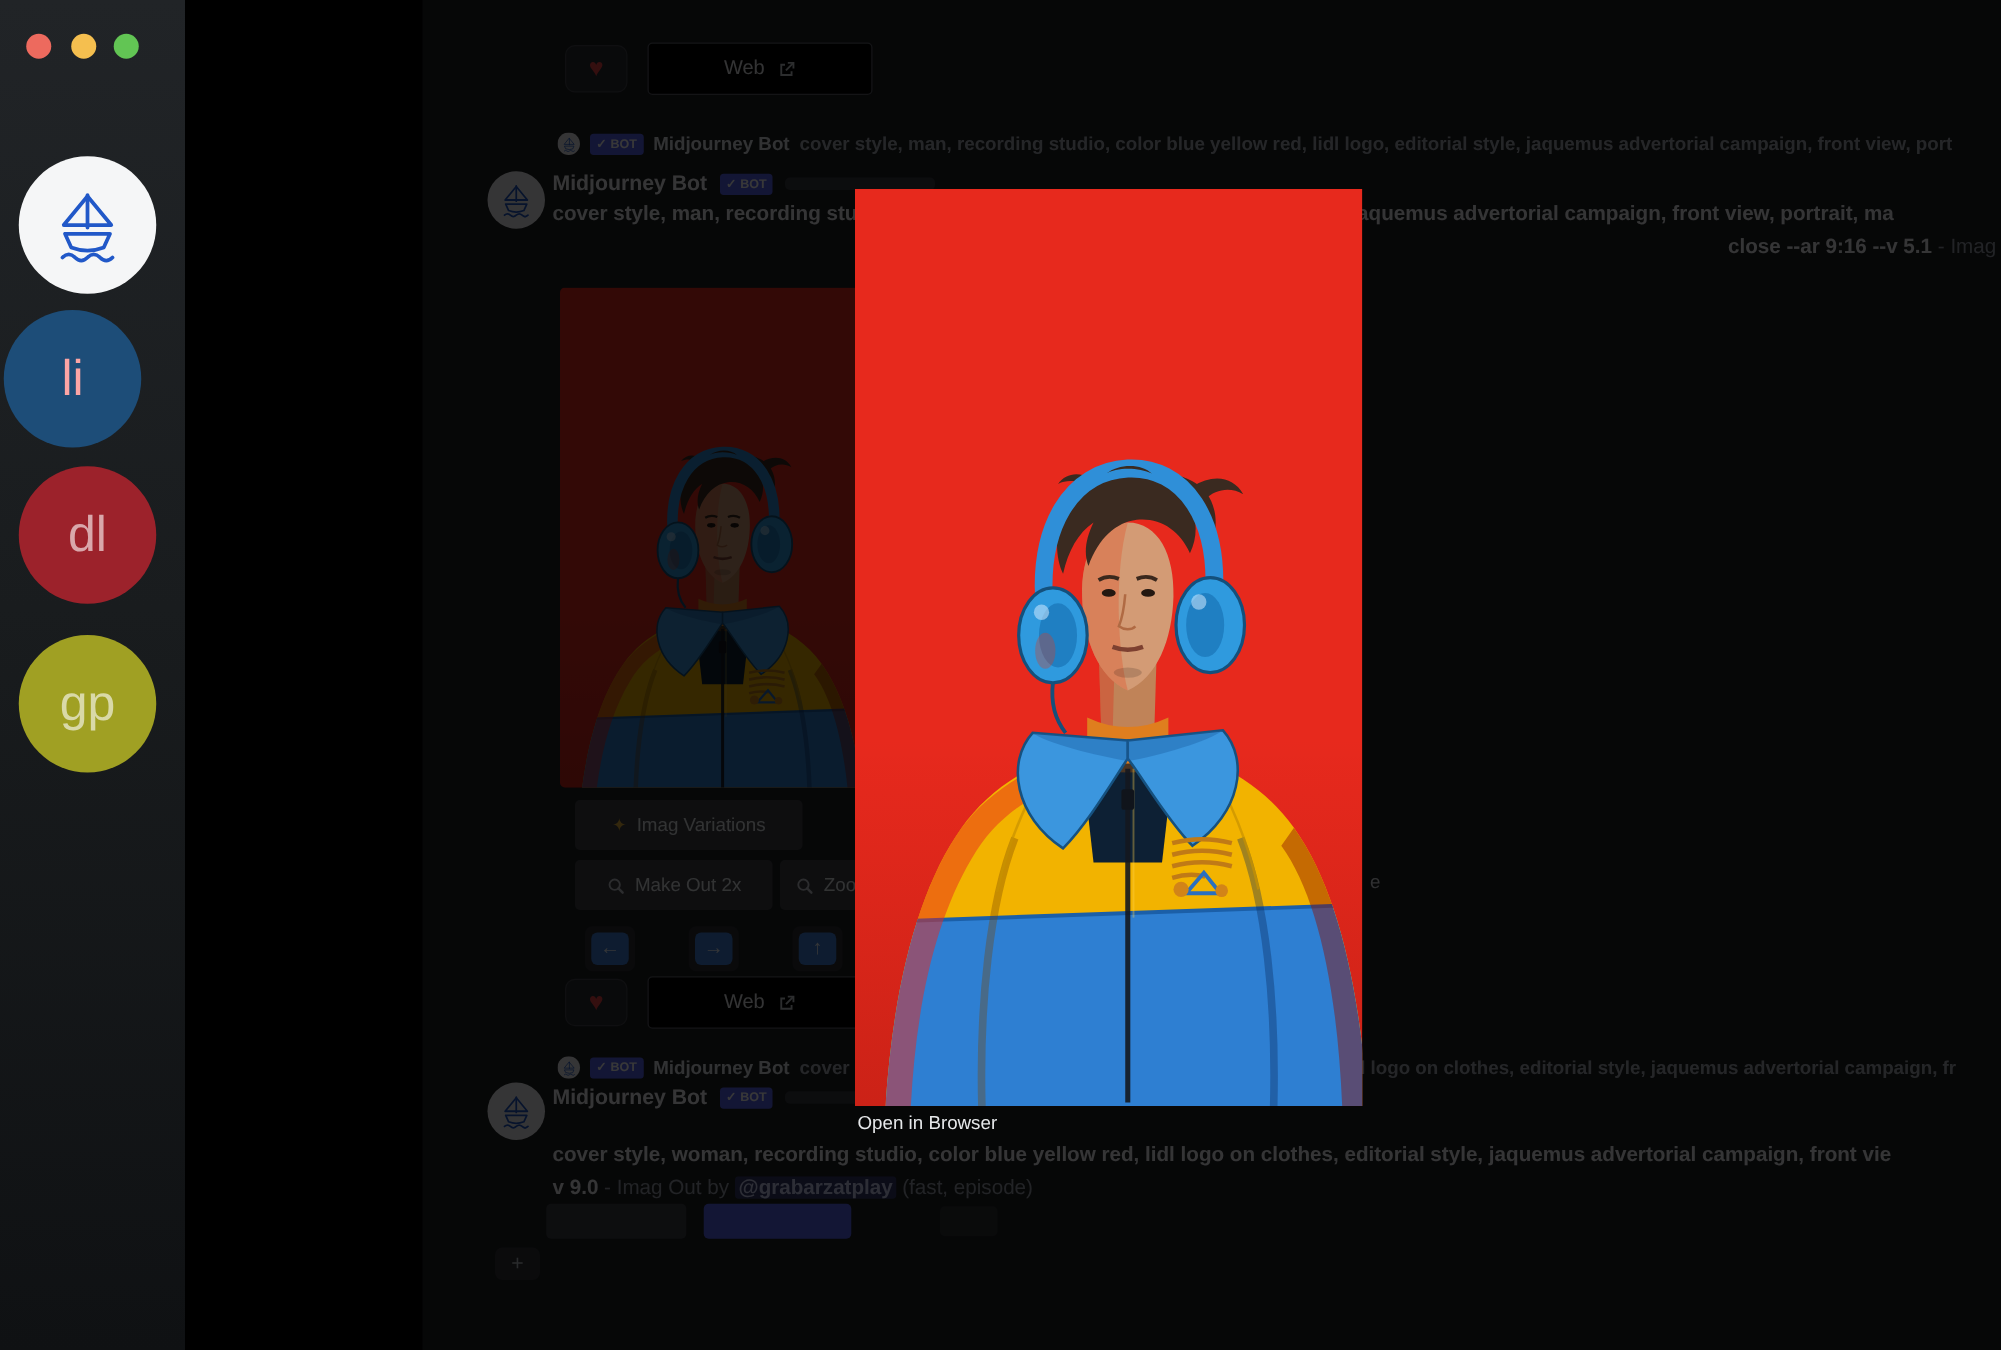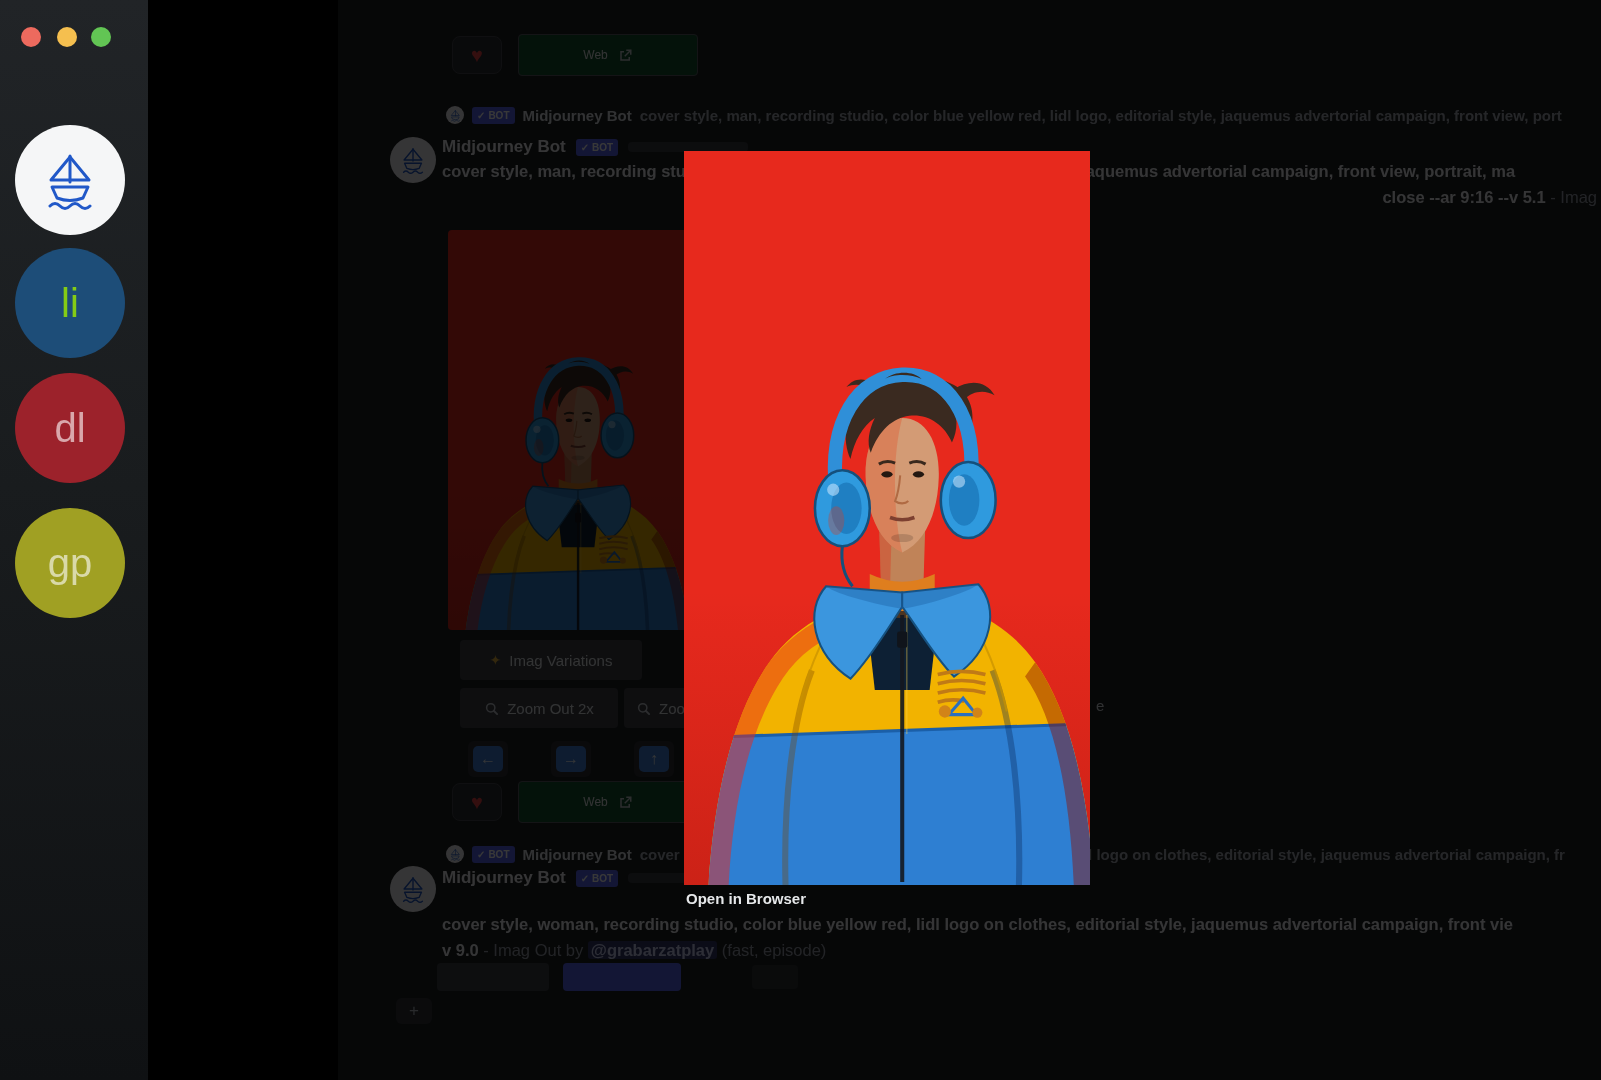--- a/index.html
+++ b/index.html
@@ -18,22 +18,22 @@
   .chan{height:46px;display:flex;align-items:center;padding-left:30px;font-size:24px;font-weight:700;
         letter-spacing:.3px;cursor:pointer;white-space:nowrap;}
   .chan.on{color:#edeff1;}
   .chan.off{color:#75797e;}
 
   
   .chat{left:338px;top:0;width:1263px;height:1080px;background:#1d1f22;filter:brightness(0.22);overflow:hidden;}
 
   .reaction{width:48px;height:36px;background:#2b2d31;border:1px solid #43464c;border-radius:8px;
             display:flex;align-items:center;justify-content:center;font-size:20px;color:#ed4245;cursor:pointer;}
-  .webbtn{width:178px;height:40px;background:#14532d;border:1px solid #595d66;border-radius:4px;
-          display:flex;align-items:center;justify-content:center;gap:10px;color:#e8eaed;font-size:12px;cursor:pointer;}
+  .webbtn{width:178px;height:40px;background:#000000;border:1px solid #595d66;border-radius:4px;
+          display:flex;align-items:center;justify-content:center;gap:10px;color:#e8eaed;font-size:16px;cursor:pointer;}
   .webbtn svg{width:15px;height:15px;color:#c9cdd3;}
 
   .reply-line{display:flex;align-items:center;gap:8px;white-space:nowrap;overflow:hidden;font-size:15px;cursor:pointer;}
   .mini-av{width:18px;height:18px;border-radius:50%;background:#f2f3f5;display:flex;align-items:center;justify-content:center;flex:0 0 auto;}
   .mini-av svg{width:13px;height:13px;}
   .badge{background:#5865f2;color:#fff;font-size:10px;font-weight:700;border-radius:3px;height:17px;
          display:inline-flex;align-items:center;gap:3px;padding:0 5px;flex:0 0 auto;}
   .reply-name{color:#dde1e6;font-weight:700;}
   .reply-prev{color:#a9afb8;font-weight:700;overflow:hidden;}
 
@@ -59,21 +59,21 @@
   .sq-arrow{width:30px;height:26px;background:#3f7fd8;border-radius:5px;color:#eef4fb;display:flex;
             align-items:center;justify-content:center;font-size:16px;font-weight:700;}
 
   .frag{color:#d9dde2;font-size:15px;}
   .stub{border-radius:4px;}
   .plusbtn{width:36px;height:26px;background:#313338;border-radius:6px;color:#b9bec6;font-size:17px;
            display:flex;align-items:center;justify-content:center;cursor:pointer;}
 
   
   .lightbox{left:684px;top:151px;width:406px;height:734px;z-index:10;cursor:pointer;}
-  .openbrowser{left:686px;top:890px;z-index:11;color:#e6e8ea;font-size:15px;font-weight:700;cursor:pointer;}
+  .openbrowser{left:686px;top:890px;z-index:11;color:#e6e8ea;font-size:15px;font-weight:400;cursor:pointer;}
 </style>
 </head>
 <body>
 
 <svg width="0" height="0" style="position:absolute">
   <defs>
     <symbol id="boat" viewBox="0 0 64 64">
       <g fill="none" stroke="#2158c8" stroke-width="3" stroke-linejoin="round" stroke-linecap="round">
         <path d="M32 8 V34"></path>
         <path d="M32 9 L51 32 H13 Z"></path>
@@ -165,21 +165,21 @@
   <div class="abs rail">
     <div class="abs tl" style="left:21px;top:27px;background:#ed6a5e"></div>
     <div class="abs tl" style="left:57px;top:27px;background:#f5bf4f"></div>
     <div class="abs tl" style="left:91px;top:27px;background:#62c554"></div>
 
     <div class="abs server" style="left:15px;top:125px;background:#f5f6f7">
       <svg width="64" height="64">
           <use href="#boat"></use>
         </svg>
     </div>
-    <div class="abs server" style="left:15px;top:248px;background:#1d4d78;color:#84cc16">
+    <div class="abs server" style="left:3px;top:248px;background:#1d4d78;color:#fca5a5">
       <span>li</span>
     </div>
     <div class="abs server" style="left:15px;top:508px;background:#a0a023;color:#d9d9a8">
       <span>gp</span>
     </div>
     <div class="abs server" style="left:15px;top:373px;background:#9c222b;color:#d9a7ab">
       <span>dl</span>
     </div>
   </div>
 
@@ -235,21 +235,21 @@
     </div>
 
     <div class="abs dbtn" style="left:122px;top:640px;width:182px;height:40px;">
       <span class="spark">✦</span>
       <span>Imag Variations</span>
     </div>
     <div class="abs dbtn" style="left:122px;top:688px;width:158px;height:40px;">
       <svg>
           <use href="#mag"></use>
         </svg>
-      <span>Zoom Out 2x</span>
+      <span>Make Out 2x</span>
     </div>
     <div class="abs dbtn left" style="left:286px;top:688px;width:152px;height:40px;">
       <svg>
           <use href="#mag"></use>
         </svg>
       <span>Zoo</span>
     </div>
     <div class="abs frag" style="left:758px;top:697px;">e</div>
 
     <div class="abs arrow-btn" style="left:130px;top:741px;">

